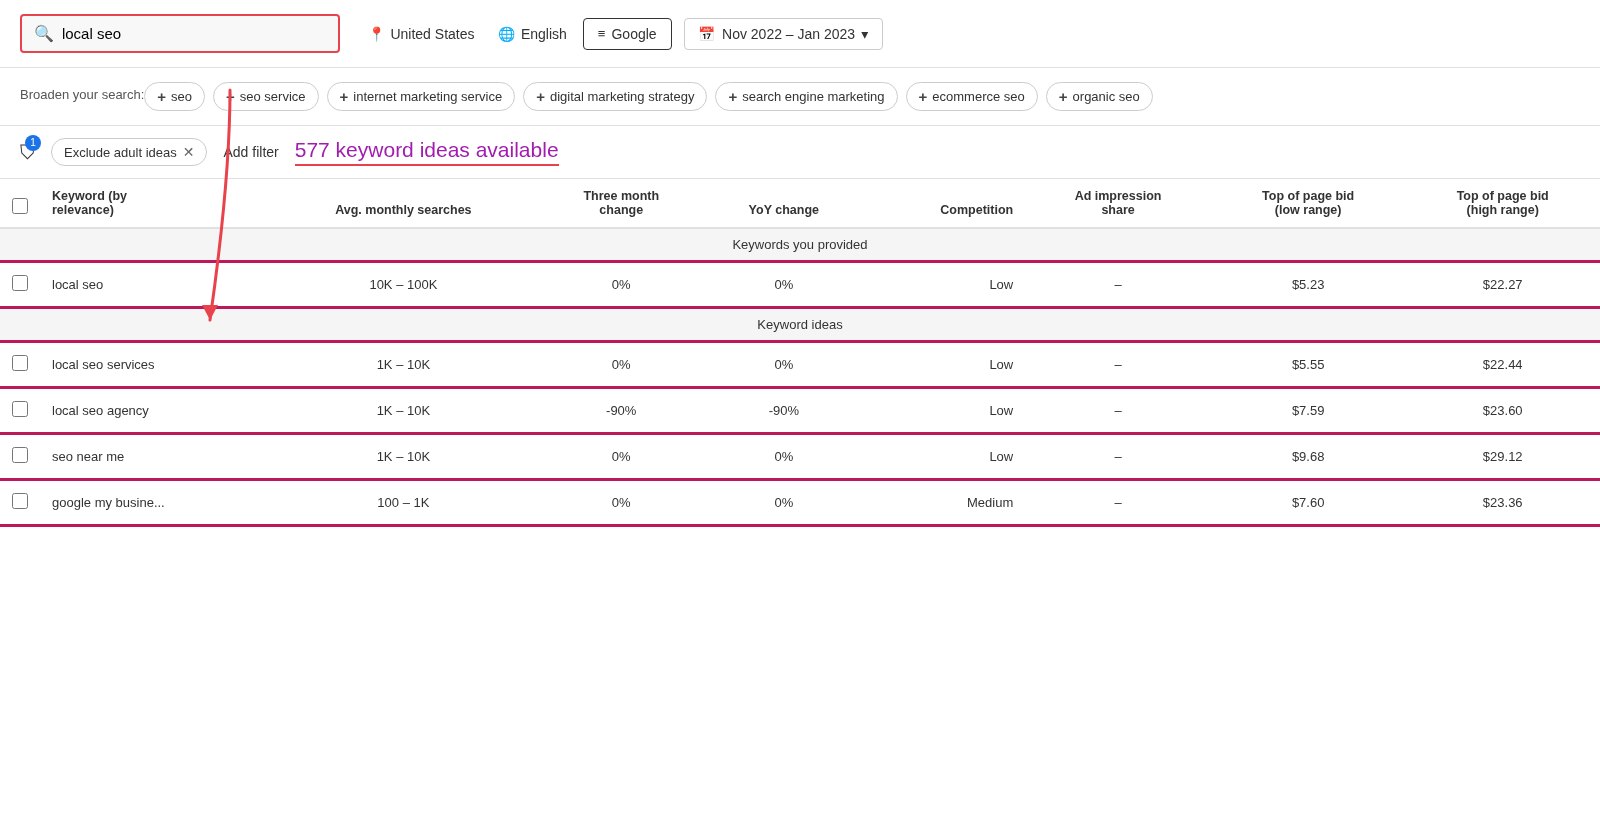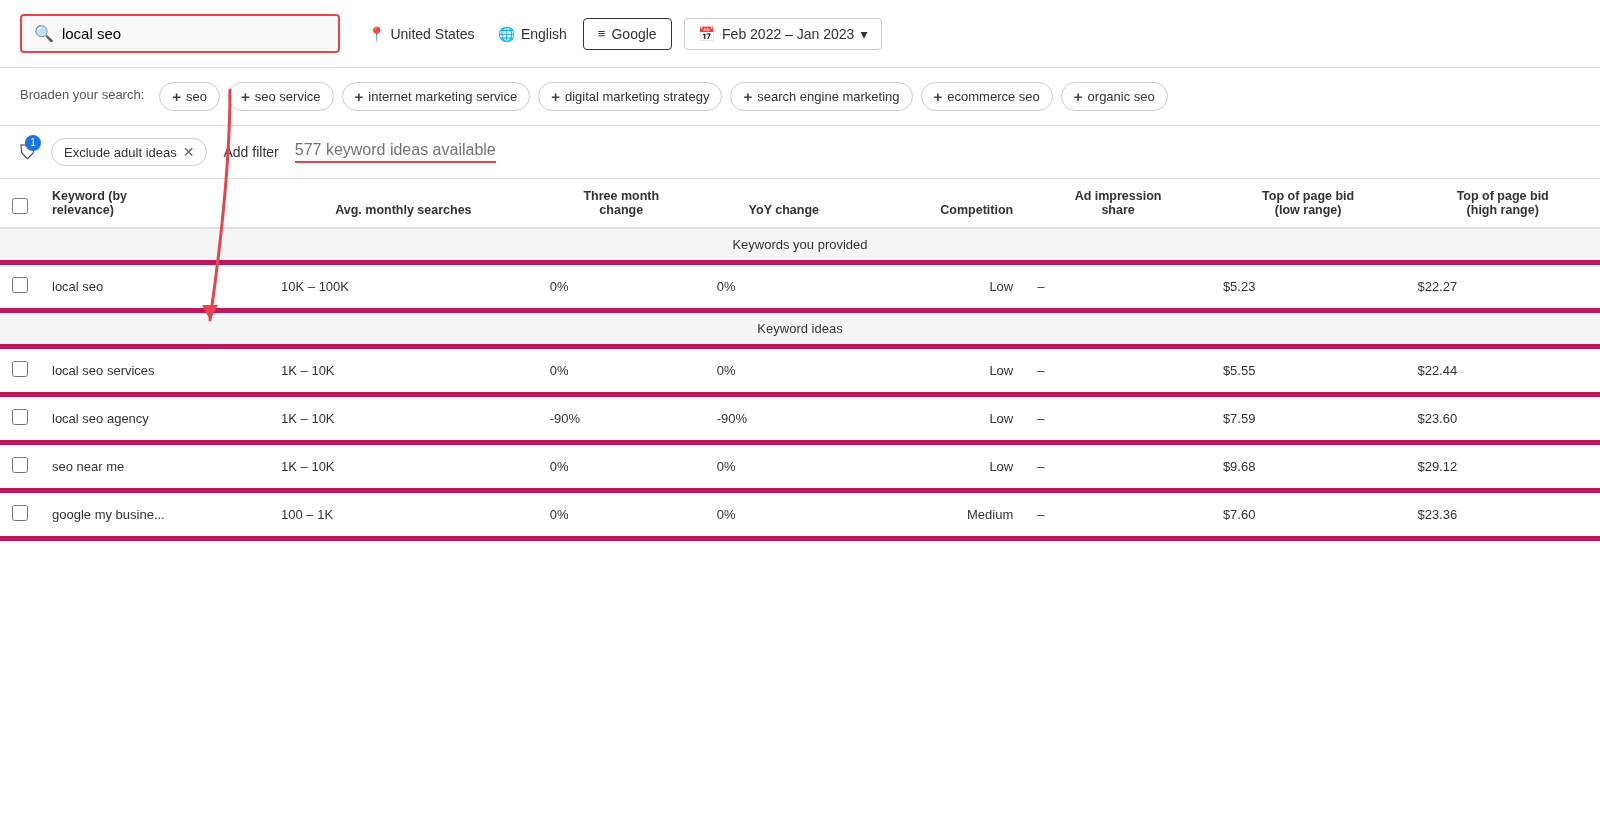--- a/index.html
+++ b/index.html
@@ -69,21 +69,21 @@
       font-size: 14px;
       cursor: pointer;
       margin-left: 4px;
     }
 
     
     .broaden-section {
       display: flex;
       align-items: flex-start;
       padding: 14px 20px;
-      gap: 15px;
+      gap: 0;
       flex-wrap: wrap;
       border-bottom: 1px solid #e0e0e0;
     }
     .broaden-label {
       font-size: 13px;
       color: #555;
       min-width: 80px;
       padding-top: 4px;
       line-height: 1.4;
     }
@@ -141,22 +141,22 @@
       font-size: 13px;
       cursor: pointer;
     }
     .filter-chip .close { color: #666; font-size: 14px; }
     .add-filter {
       font-size: 14px;
       color: #333;
       cursor: pointer;
     }
     .keyword-count {
-      font-size: 16px;
-      color: #737373;
+      font-size: 21px;
+      color: #a21caf;
       font-weight: 500;
       border-bottom: 2.5px solid #e8424c;
       padding-bottom: 2px;
     }
 
     
     .table-wrap {
       overflow-x: auto;
     }
     table {
@@ -176,33 +176,33 @@
     }
     thead th:first-child,
     thead th:nth-child(2) {
       text-align: left;
     }
     thead th:first-child {
       width: 40px;
     }
     .th-checkbox { width: 36px; }
 
-    tbody tr { border-bottom: 5px solid #be185d; }
+    tbody tr { border-bottom: 3px solid #be185d; }
 
     .section-header td {
       background: #f5f5f5;
       padding: 8px 12px;
       font-size: 13px;
       font-weight: 500;
       color: #333;
     }
 
     td {
       padding: 12px 12px;
-      text-align: left;
+      text-align: center;
       color: #333;
       vertical-align: middle;
     }
     td:first-child {
       text-align: center;
     }
     td:nth-child(2) {
       text-align: left;
       font-size: 13px;
     }
@@ -257,21 +257,21 @@
         <span>English</span>
       </div>
 
       <div class="google-btn">
         <span style="font-size:13px;">≡</span>
         <span>Google</span>
       </div>
 
       <div class="date-btn">
         <span>📅</span>
-        <span>Feb 2022 – Jan 2023</span>
+        <span>Nov 2022 – Jan 2023</span>
         <span>▾</span>
       </div>
     </div>
   </div>
 
   <div class="broaden-section">
     <div class="broaden-label">Broaden your search:</div>
     <div class="broaden-chips">
       <div class="chip">
           <span class="plus">+</span>

